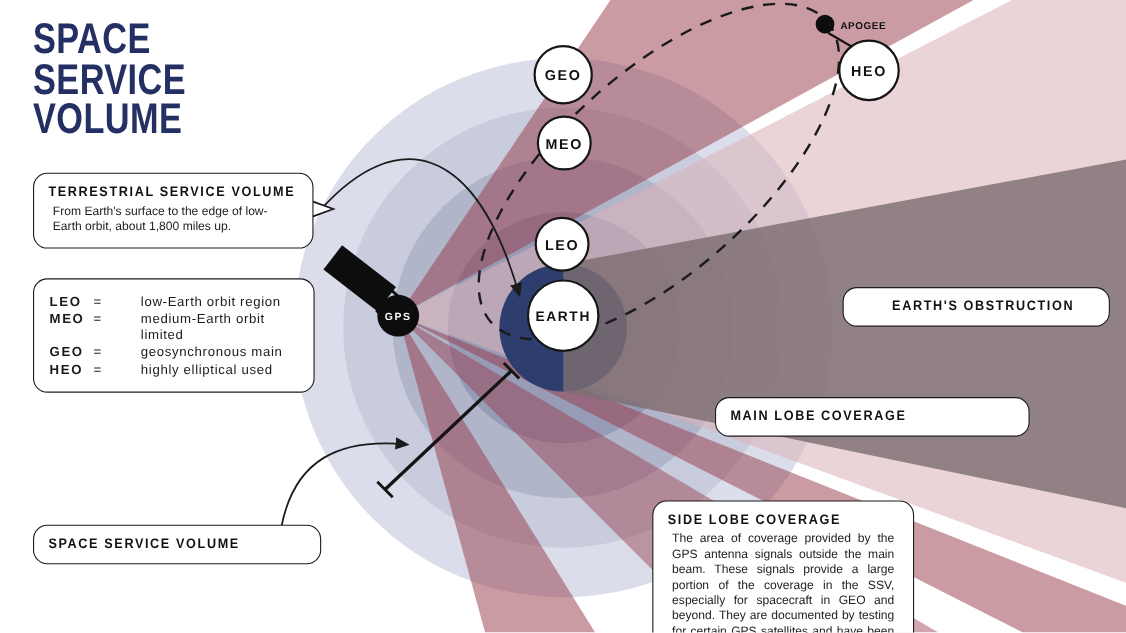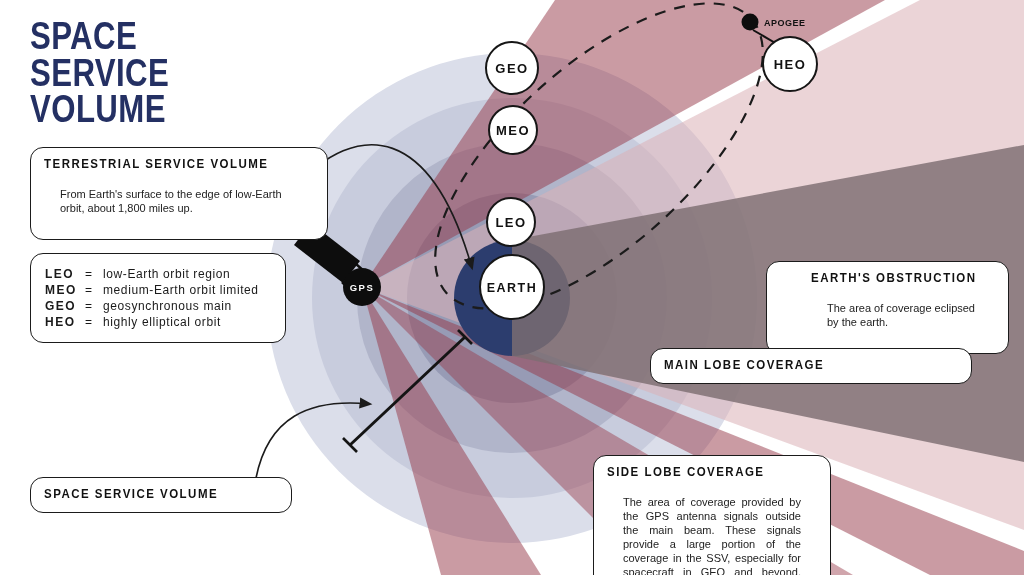--- a/index.html
+++ b/index.html
@@ -3,30 +3,30 @@
 <meta charset="utf-8">
 <style>
   html,body{margin:0;padding:0;}
   body{width:1024px;height:575px;position:relative;overflow:hidden;background:#ffffff;
        font-family:"Liberation Sans",sans-serif;}
   svg{position:absolute;left:0;top:0;}
   .box{position:absolute;background:#ffffff;border:1.6px solid #1b1b1b;border-radius:13px;
        padding:9px 13px 8px 13px;box-sizing:border-box;}
   .box h3{margin:0 0 3px 0;font-size:12.5px;font-weight:700;letter-spacing:1.6px;color:#111;
           white-space:nowrap;transform:scaleX(.92);transform-origin:0 50%;}
-  .box p{margin:16px;font-size:11px;line-height:1.28;color:#222;}
+  .box p{margin:4px;font-size:11px;line-height:1.28;color:#222;}
   .just p{text-align:justify;}
   .title{position:absolute;left:30px;top:18px;color:#243063;font-weight:700;font-size:39px;
          line-height:.94;letter-spacing:.5px;transform:scaleX(.8);transform-origin:0 0;}
   .legend-box{position:absolute;left:30px;top:253px;width:256px;background:#fff;
               border:1.6px solid #1b1b1b;border-radius:13px;padding:11px 14px;box-sizing:border-box;}
   .legend-row{display:flex;align-items:baseline;margin:2px 0;font-size:12px;color:#1a1a1a;}
   .legend-row .abbr{font-weight:700;letter-spacing:1.5px;width:40px;flex:0 0 auto;}
   .legend-row .eq{width:18px;flex:0 0 auto;}
-  .legend-row .def{letter-spacing:.6px;}
+  .legend-row .def{letter-spacing:.6px;margin-left:25px;}
   text{font-family:"Liberation Sans",sans-serif;}
 </style>
 </head>
 <body>
 
 <svg width="1024" height="575" viewBox="0 0 1024 575">
   <defs>
     <marker id="arrow" orient="auto" markerWidth="9" markerHeight="8" refX="6.5" refY="3.5">
       <path d="M0,0 L8,3.5 L0,7 Z" fill="#1b1b1b"></path>
     </marker>
@@ -90,21 +90,21 @@
     <text x="790" y="69">HEO</text>
   </g>
 </svg>
 
 <div class="title">
   <div>SPACE</div>
   <div>SERVICE</div>
   <div>VOLUME</div>
 </div>
 
-<div class="box" style="left:30px;top:147px;width:298px;">
+<div class="box" style="left:30px;top:157px;width:255px;">
   <h3>TERRESTRIAL SERVICE VOLUME</h3>
   <p>From Earth's surface to the edge of low-Earth orbit, about 1,800 miles up.</p>
 </div>
 
 <div class="legend-box">
   <div class="legend-row">
     <span class="abbr">LEO</span>
     <span class="eq">=</span>
     <span class="def">low-Earth orbit region</span>
   </div>
@@ -114,33 +114,32 @@
     <span class="def">medium-Earth orbit limited</span>
   </div>
   <div class="legend-row">
     <span class="abbr">GEO</span>
     <span class="eq">=</span>
     <span class="def">geosynchronous main</span>
   </div>
   <div class="legend-row">
     <span class="abbr">HEO</span>
     <span class="eq">=</span>
-    <span class="def">highly elliptical orbit</span>
+    <span class="def">highly elliptical used</span>
   </div>
 </div>
 
 <div class="box" style="left:30px;top:477px;width:262px;">
   <h3>SPACE SERVICE VOLUME</h3>
 </div>
 
 <div class="box" style="left:766px;top:261px;width:243px;padding-left:44px;">
   <h3>EARTH'S OBSTRUCTION</h3>
-  <p>The area of coverage eclipsed by the earth.</p>
 </div>
 
-<div class="box just" style="left:650px;top:348px;width:322px;">
+<div class="box just" style="left:650px;top:361px;width:286px;">
   <h3>MAIN LOBE COVERAGE</h3>
 </div>
 
 <div class="box just" style="left:593px;top:455px;width:238px;">
   <h3>SIDE LOBE COVERAGE</h3>
   <p>The area of coverage provided by the GPS antenna signals outside the main beam. These signals provide a large portion of the coverage in the SSV, especially for spacecraft in GEO and beyond. They are documented by testing for certain GPS satellites and have been characterized by NASA for others; we are working to better document these signals.</p>
 </div>
 
 </body></html>

